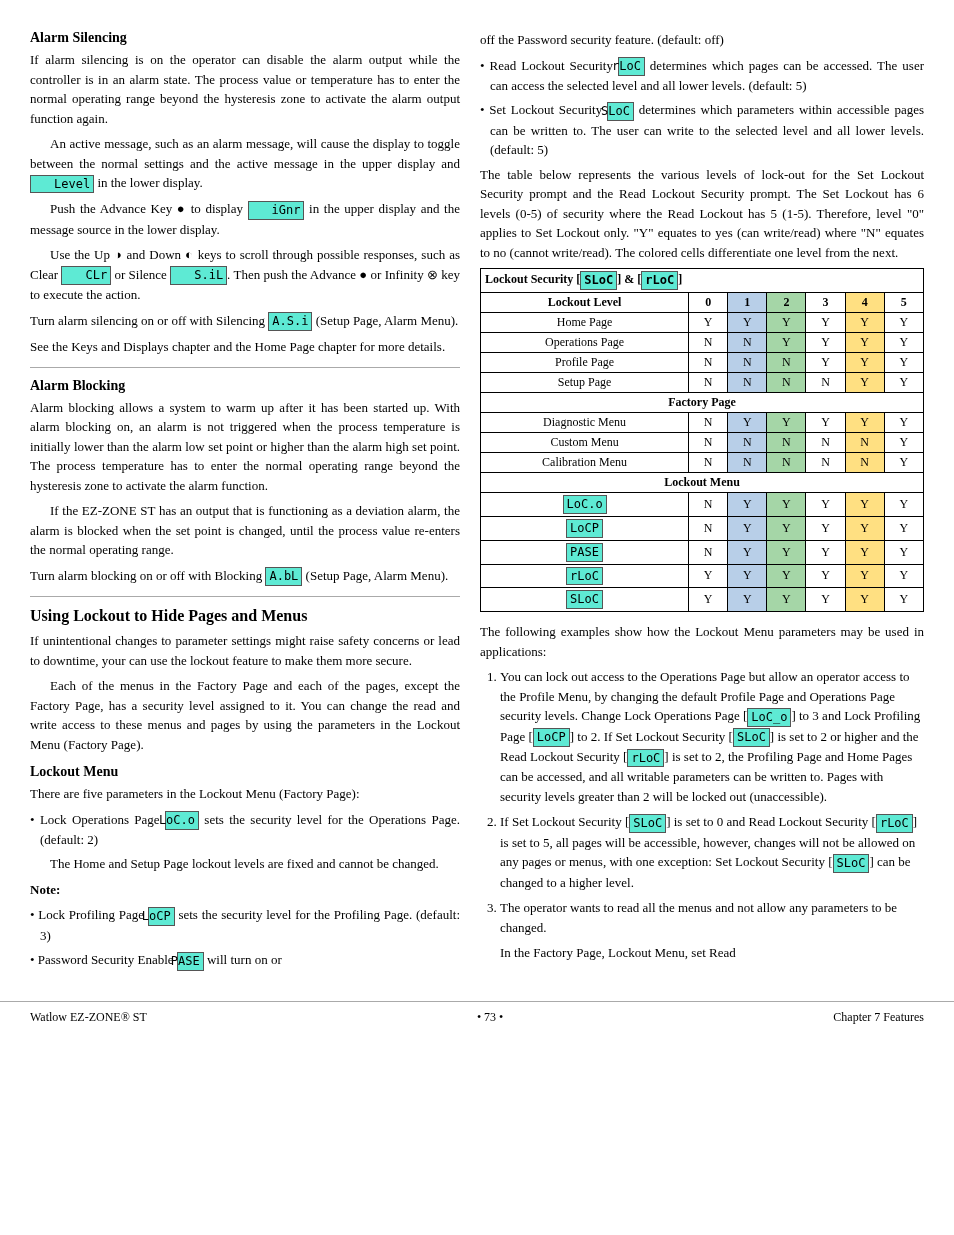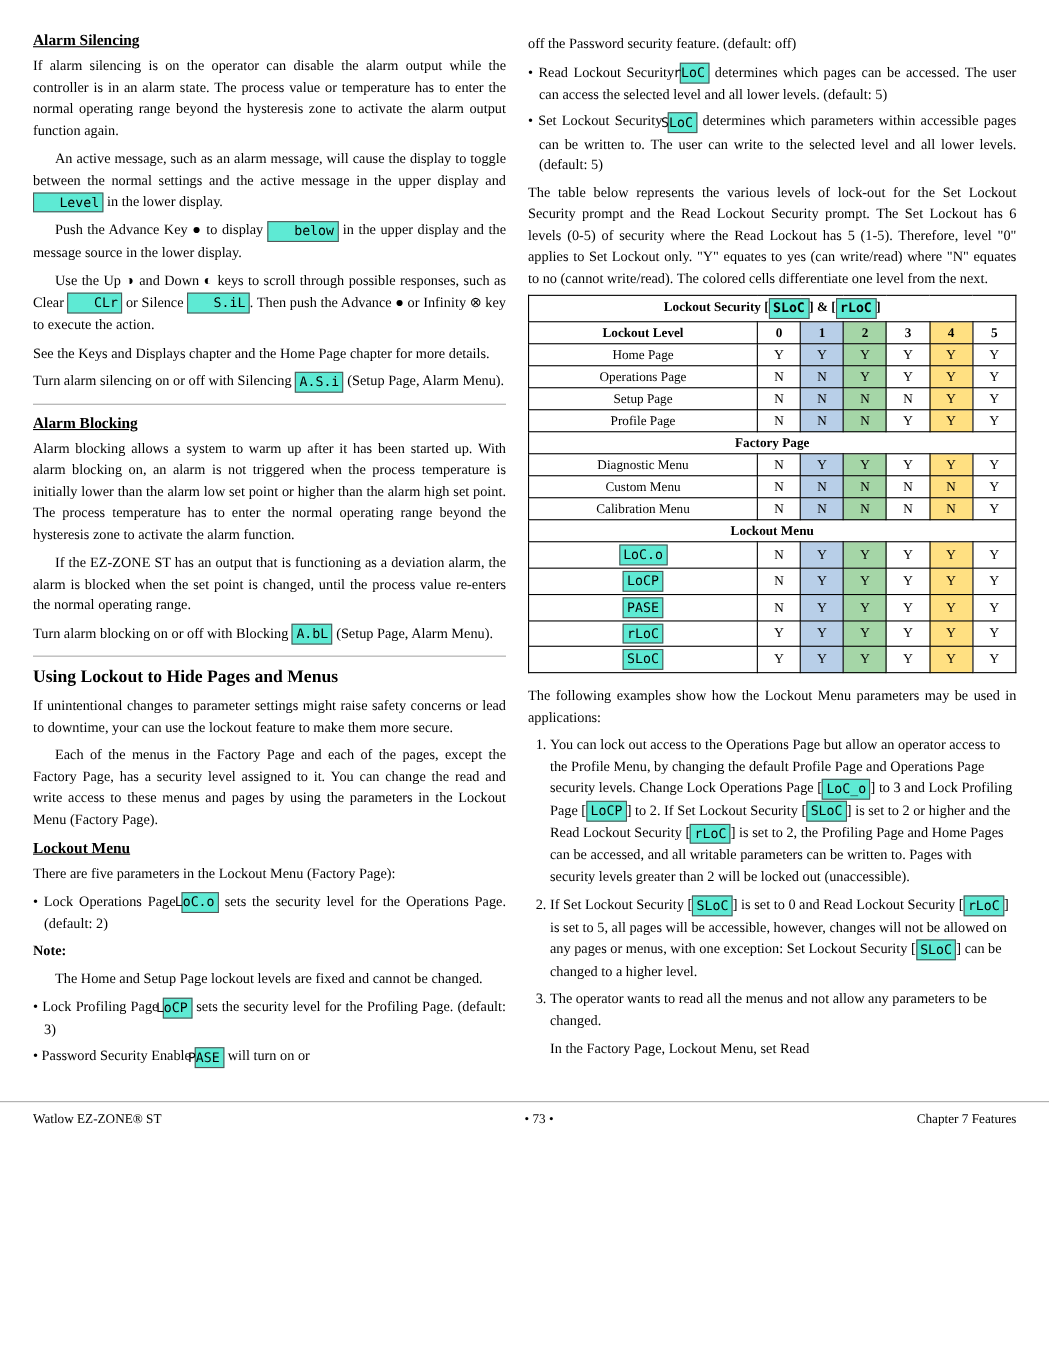--- a/index.html
+++ b/index.html
@@ -21,21 +21,20 @@
       width: 430px;
       flex-shrink: 0;
     }
     .right-col {
       flex: 1;
     }
     h2 {
       font-size: 14px;
       font-weight: bold;
       margin-bottom: 4px;
-      text-decoration: underline;
     }
     h3 {
       font-size: 13px;
       font-weight: bold;
       margin-bottom: 4px;
     }
     p {
       margin-bottom: 6px;
       line-height: 1.5;
       text-align: justify;
@@ -116,24 +115,24 @@
 <body>
 
 <div class="page">
 
   <div class="left-col">
 
     <div class="section">
       <h2>Alarm Silencing</h2>
       <p>If alarm silencing is on the operator can disable the alarm output while the controller is in an alarm state. The process value or temperature has to enter the normal operating range beyond the hysteresis zone to activate the alarm output function again.</p>
       <p class="indent">An active message, such as an alarm message, will cause the display to toggle between the normal settings and the active message in the upper display and <span class="lcd">Level</span> in the lower display.</p>
-      <p class="indent">Push the Advance Key ● to display <span class="lcd">below</span> in the upper display and the message source in the lower display.</p>
+      <p class="indent">Push the Advance Key ● to display <span class="lcd">iGnr</span> in the upper display and the message source in the lower display.</p>
       <p class="indent">Use the Up ◑ and Down ◐ keys to scroll through possible responses, such as Clear <span class="lcd">CLr</span> or Silence <span class="lcd">S.iL</span>. Then push the Advance ● or Infinity ⊗ key to execute the action.</p>
+      <p>Turn alarm silencing on or off with Silencing <span class="lcd">A.S.i</span> (Setup Page, Alarm Menu).</p>
       <p>See the Keys and Displays chapter and the Home Page chapter for more details.</p>
-      <p>Turn alarm silencing on or off with Silencing <span class="lcd">A.S.i</span> (Setup Page, Alarm Menu).</p>
     </div>
 
     <hr>
 
     <div class="section">
       <h2>Alarm Blocking</h2>
       <p>Alarm blocking allows a system to warm up after it has been started up. With alarm blocking on, an alarm is not triggered when the process temperature is initially lower than the alarm low set point or higher than the alarm high set point. The process temperature has to enter the normal operating range beyond the hysteresis zone to activate the alarm function.</p>
       <p class="indent">If the EZ-ZONE ST has an output that is functioning as a deviation alarm, the alarm is blocked when the set point is changed, until the process value re-enters the normal operating range.</p>
       <p>Turn alarm blocking on or off with Blocking <span class="lcd">A.bL</span> (Setup Page, Alarm Menu).</p>
     </div>
@@ -143,38 +142,38 @@
     <div class="section">
       <h3 style="font-size:16px;font-weight:bold;margin-bottom:6px;">Using Lockout to Hide Pages and Menus</h3>
       <p>If unintentional changes to parameter settings might raise safety concerns or lead to downtime, your can use the lockout feature to make them more secure.</p>
       <p class="indent">Each of the menus in the Factory Page and each of the pages, except the Factory Page, has a security level assigned to it. You can change the read and write access to these menus and pages by using the parameters in the Lockout Menu (Factory Page).</p>
     </div>
 
     <div class="section">
       <h2>Lockout Menu</h2>
       <p>There are five parameters in the Lockout Menu (Factory Page):</p>
       <p class="bullet-item">• Lock Operations Page <span class="lcd">LoC.o</span> sets the security level for the Operations Page. (default: 2)</p>
+      <p style="padding-left:20px;">The Home and Setup Page lockout levels are fixed and cannot be changed.</p>
       <p><span class="note-label">Note:</span></p>
-      <p style="padding-left:20px;">The Home and Setup Page lockout levels are fixed and cannot be changed.</p>
       <p class="bullet-item">• Lock Profiling Page <span class="lcd">LoCP</span> sets the security level for the Profiling Page. (default: 3)</p>
       <p class="bullet-item">• Password Security Enable <span class="lcd">PASE</span> will turn on or</p>
     </div>
   </div>
 
   <div class="right-col">
 
     <p>off the Password security feature. (default: off)</p>
     <p class="bullet-item">• Read Lockout Security <span class="lcd">rLoC</span> determines which pages can be accessed. The user can access the selected level and all lower levels. (default: 5)</p>
     <p class="bullet-item">• Set Lockout Security <span class="lcd">SLoC</span> determines which parameters within accessible pages can be written to. The user can write to the selected level and all lower levels. (default: 5)</p>
     <p>The table below represents the various levels of lock-out for the Set Lockout Security prompt and the Read Lockout Security prompt. The Set Lockout has 6 levels (0-5) of security where the Read Lockout has 5 (1-5). Therefore, level "0" applies to Set Lockout only. "Y" equates to yes (can write/read) where "N" equates to no (cannot write/read). The colored cells differentiate one level from the next.</p>
 
     <table class="lockout-table">
       <thead>
         <tr>
-          <th colspan="7" style="background:#fff;font-weight:bold;text-align:center;">Lockout Security [<span class="lcd">SLoC</span>] &amp; [<span class="lcd">rLoC</span>]</th>
+          <th colspan="7" style="background:#fff;font-weight:bold;text-align:left;">Lockout Security [<span class="lcd">SLoC</span>] &amp; [<span class="lcd">rLoC</span>]</th>
         </tr>
         <tr>
           <th>Lockout Level</th>
           <th>0</th>
           <th class="cell-blue">1</th>
           <th class="cell-green">2</th>
           <th>3</th>
           <th class="cell-yellow">4</th>
           <th>5</th>
         </tr>
@@ -192,34 +191,34 @@
         <tr>
           <td>Operations Page</td>
           <td>N</td>
           <td class="cell-blue">N</td>
           <td class="cell-green">Y</td>
           <td>Y</td>
           <td class="cell-yellow">Y</td>
           <td>Y</td>
         </tr>
         <tr>
+          <td>Profile Page</td>
+          <td>N</td>
+          <td class="cell-blue">N</td>
+          <td class="cell-green">N</td>
+          <td>Y</td>
+          <td class="cell-yellow">Y</td>
+          <td>Y</td>
+        </tr>
+        <tr>
           <td>Setup Page</td>
           <td>N</td>
           <td class="cell-blue">N</td>
           <td class="cell-green">N</td>
           <td>N</td>
-          <td class="cell-yellow">Y</td>
-          <td>Y</td>
-        </tr>
-        <tr>
-          <td>Profile Page</td>
-          <td>N</td>
-          <td class="cell-blue">N</td>
-          <td class="cell-green">N</td>
-          <td>Y</td>
           <td class="cell-yellow">Y</td>
           <td>Y</td>
         </tr>
         <tr class="section-header">
           <td colspan="7"><strong>Factory Page</strong></td>
         </tr>
         <tr>
           <td>Diagnostic Menu</td>
           <td>N</td>
           <td class="cell-blue">Y</td>

